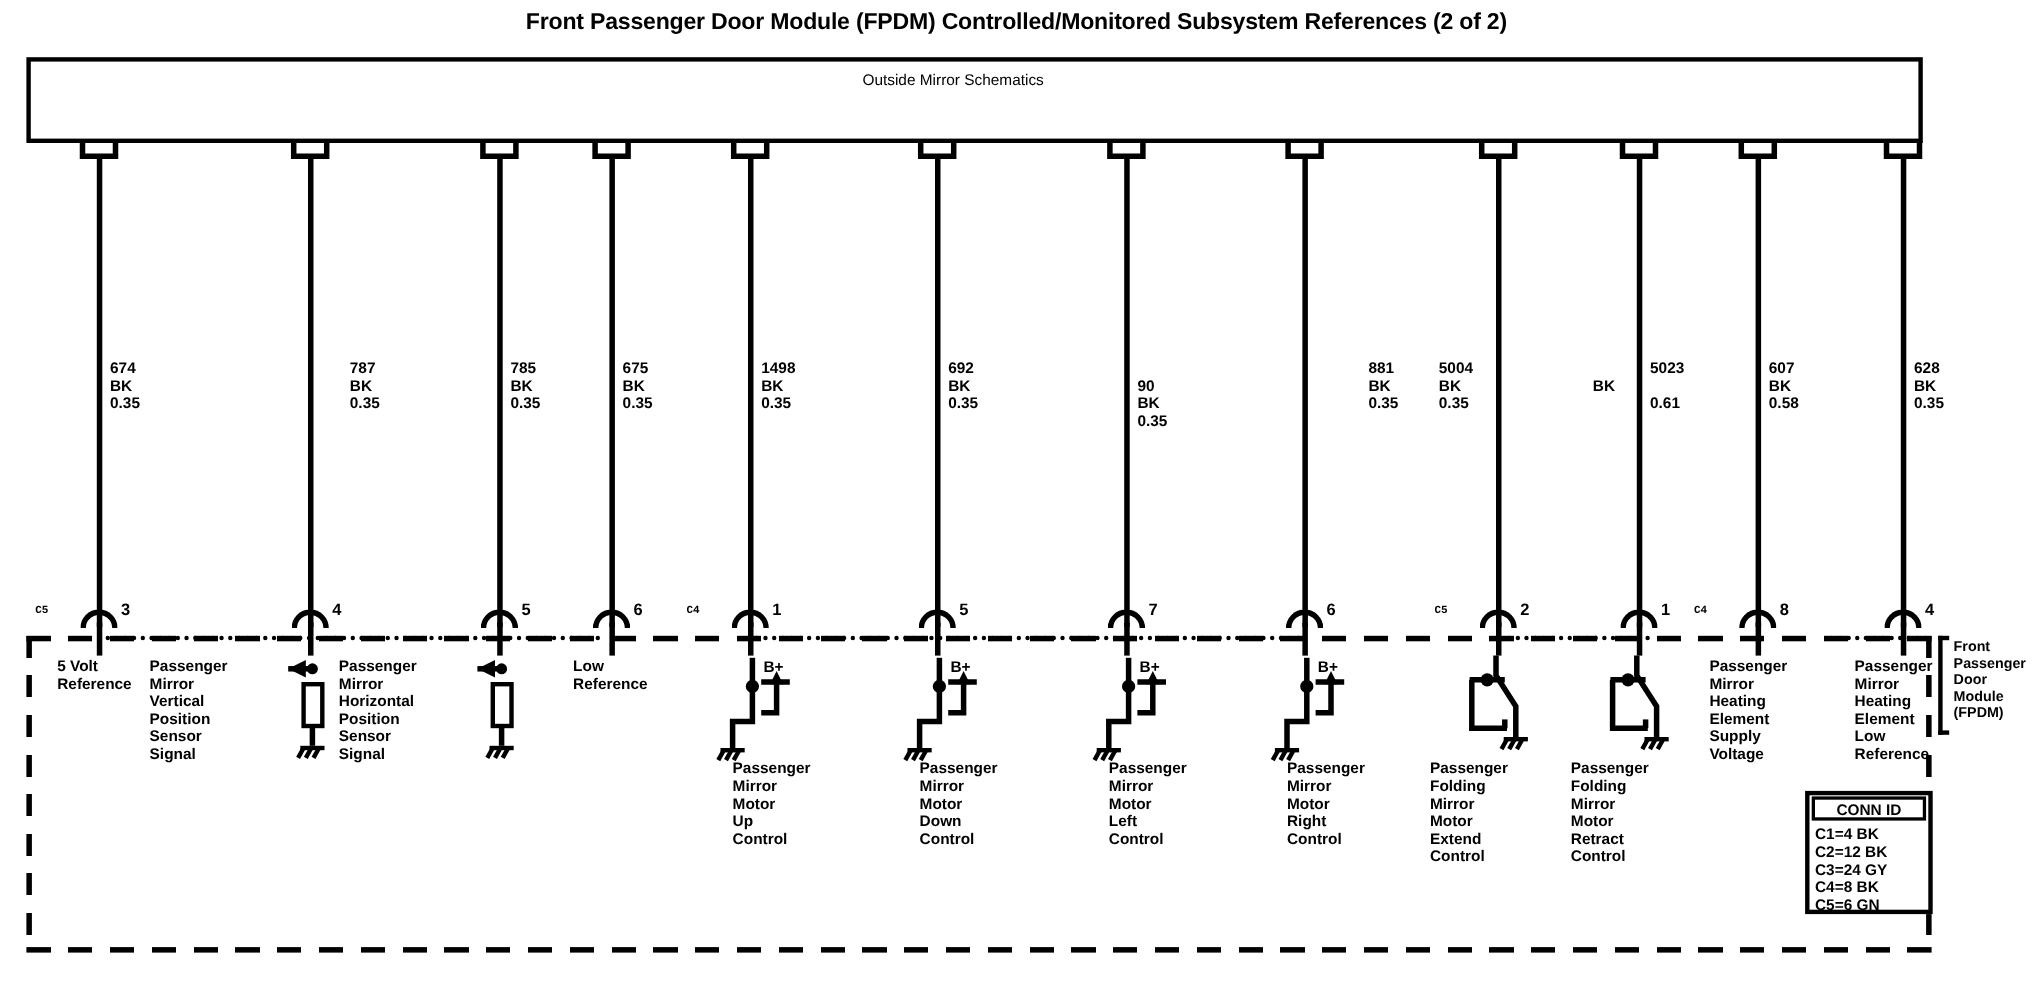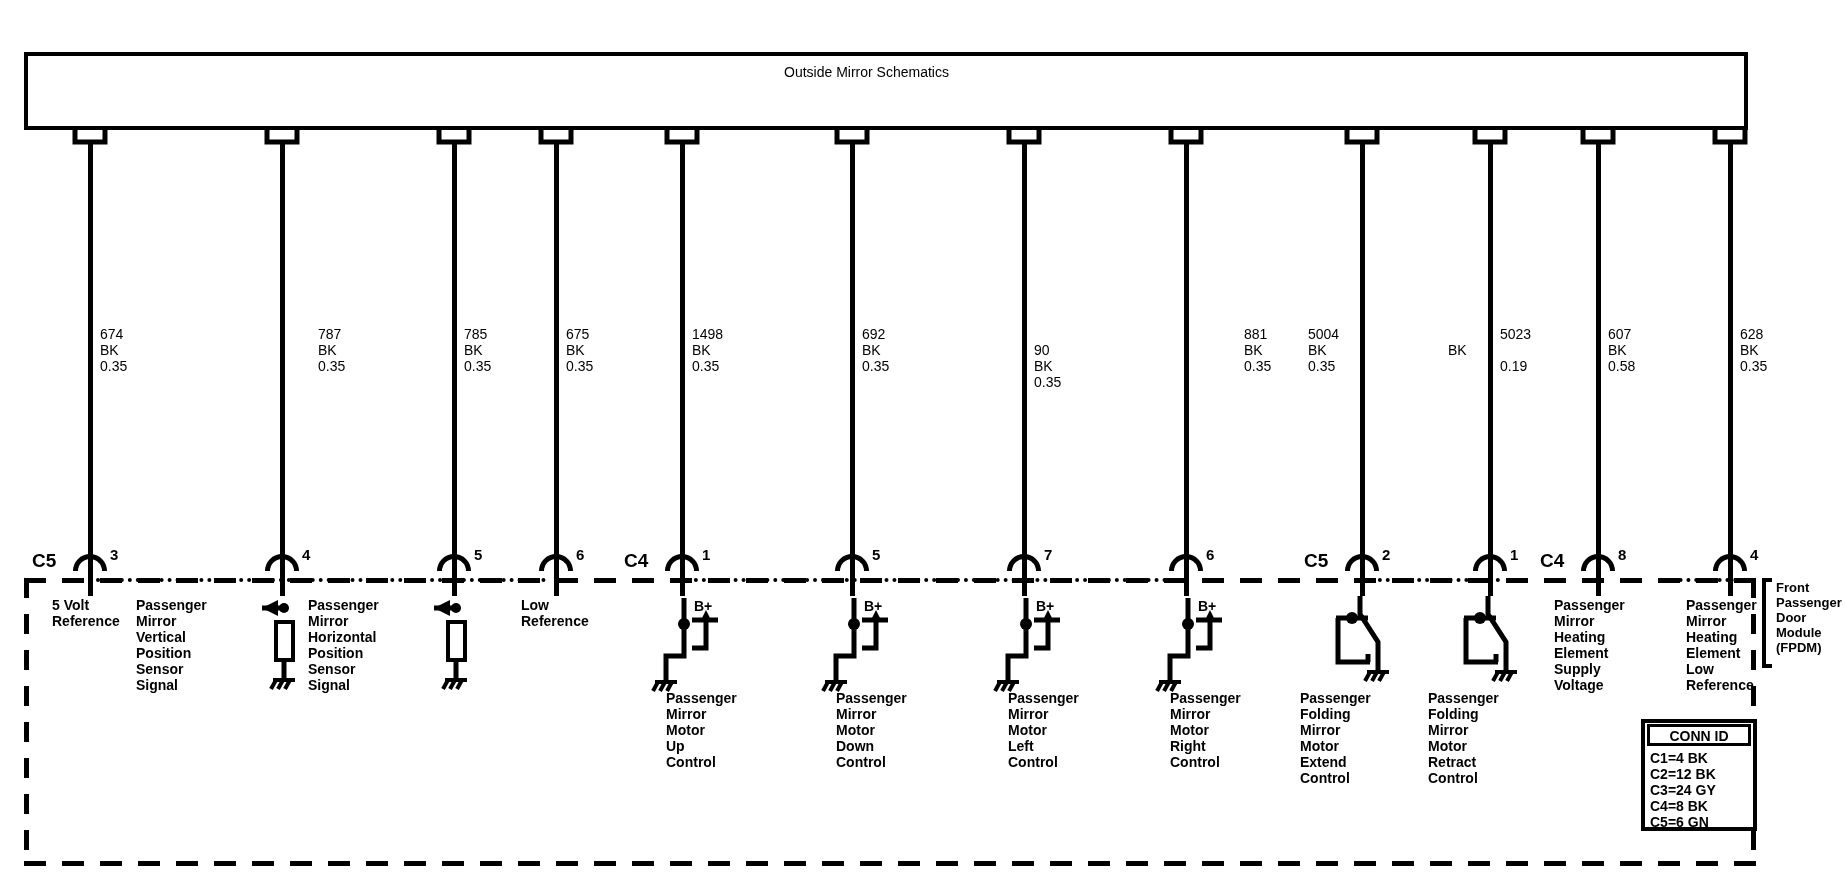--- a/index.html
+++ b/index.html
@@ -9,39 +9,40 @@
   .topbox{position:absolute;left:24px;top:52px;width:1724px;height:78px;border:4px solid #000;box-sizing:border-box;background:#fff;}
   .topbox-lbl{position:absolute;left:784px;top:64px;font-size:14px;line-height:16px;font-weight:normal;}
   .dashbox{position:absolute;left:24px;top:578px;width:1732px;height:288px;box-sizing:border-box;
            border:0;background:
              repeating-linear-gradient(90deg,#000 0 22px,transparent 22px 38px) left top/100% 5px no-repeat,
              repeating-linear-gradient(90deg,#000 0 22px,transparent 22px 38px) left bottom/100% 5px no-repeat,
              repeating-linear-gradient(180deg,#000 0 20px,transparent 20px 36px) left top/5px 100% no-repeat,
              repeating-linear-gradient(180deg,#000 0 20px,transparent 20px 36px) right top/5px 100% no-repeat;}
   .dotline{position:absolute;height:0;border-top:4px dotted #000;}
   .wire{position:absolute;background:#000;width:5px;}
-  .wlbl{position:absolute;font-size:14px;line-height:16px;font-weight:normal;white-space:pre;}
+  .wlbl{position:absolute;font-size:14px;line-height:16px;font-weight:bold;white-space:pre;}
   .pin{position:absolute;font-size:15px;font-weight:bold;}
-  .cid{position:absolute;font-size:19px;font-weight:bold;}
+  .cid{position:absolute;font-size:10px;font-weight:bold;font-family:Liberation Mono, monospace;}
   .desc{position:absolute;font-size:14px;line-height:16px;font-weight:bold;white-space:pre;}
   .conn-arc{position:absolute;width:34px;height:17px;border:5px solid #000;border-bottom:none;
             border-radius:17px 17px 0 0;box-sizing:border-box;}
   .modlbl{position:absolute;font-size:13px;line-height:15px;font-weight:bold;white-space:pre;}
   .brk{position:absolute;border-left:4px solid #000;border-top:4px solid #000;border-bottom:4px solid #000;width:10px;box-sizing:border-box;}
   .connid{position:absolute;left:1641px;top:719px;width:116px;height:112px;border:4px solid #000;box-sizing:border-box;background:#fff;}
   .connid-h{position:absolute;left:1647px;top:724px;width:104px;height:22px;border:3px solid #000;box-sizing:border-box;
             font-size:14px;font-weight:bold;text-align:center;line-height:18px;}
   .connid-b{position:absolute;left:1650px;top:750px;font-size:14px;line-height:16px;font-weight:bold;white-space:pre;}
   svg{display:block;overflow:visible;}
 </style>
 </head>
 <body>
 
 <div id="sheet">
 
+  <div class="ttl">Front Passenger Door Module (FPDM) Controlled/Monitored Subsystem References (2 of 2)</div>
 
   <div class="topbox"></div>
   <div class="topbox-lbl">Outside
 Mirror
 Schematics</div>
 
   <div class="dashbox"></div>
 
   <div class="brk" style="left:1762px;top:578px;height:90px;"></div>
   <div class="modlbl" style="left:1776px;top:580px;">Front
@@ -157,21 +158,21 @@
       <div class="pin" style="left:1382px;top:546px;">2</div>
       <div class="cid" style="left:1304px;top:550px;">C5</div>
       <div class="wire" style="left:1360px;top:566px;height:30px;"></div>
       <svg style="position:absolute;left:1472px;top:128px;" width="40" height="22">
         <path d="M3 0 L3 14 L33 14 L33 0" stroke="#000" stroke-width="5" fill="none"></path>
       </svg>
       <div class="wire" style="left:1488px;top:144px;height:426px;"></div>
       <div class="wlbl" style="left:1448px;top:342px;">BK</div>
       <div class="wlbl" style="left:1500px;top:326px;">5023
 
-0.19</div>
+0.61</div>
       <div class="conn-arc" style="left:1473px;top:554px;"></div>
       <div class="pin" style="left:1510px;top:546px;">1</div>
       <div class="wire" style="left:1488px;top:566px;height:30px;"></div>
       <svg style="position:absolute;left:1580px;top:128px;" width="40" height="22">
         <path d="M3 0 L3 14 L33 14 L33 0" stroke="#000" stroke-width="5" fill="none"></path>
       </svg>
       <div class="wire" style="left:1596px;top:144px;height:426px;"></div>
       <div class="wlbl" style="left:1608px;top:326px;">607
 BK
 0.58</div>

